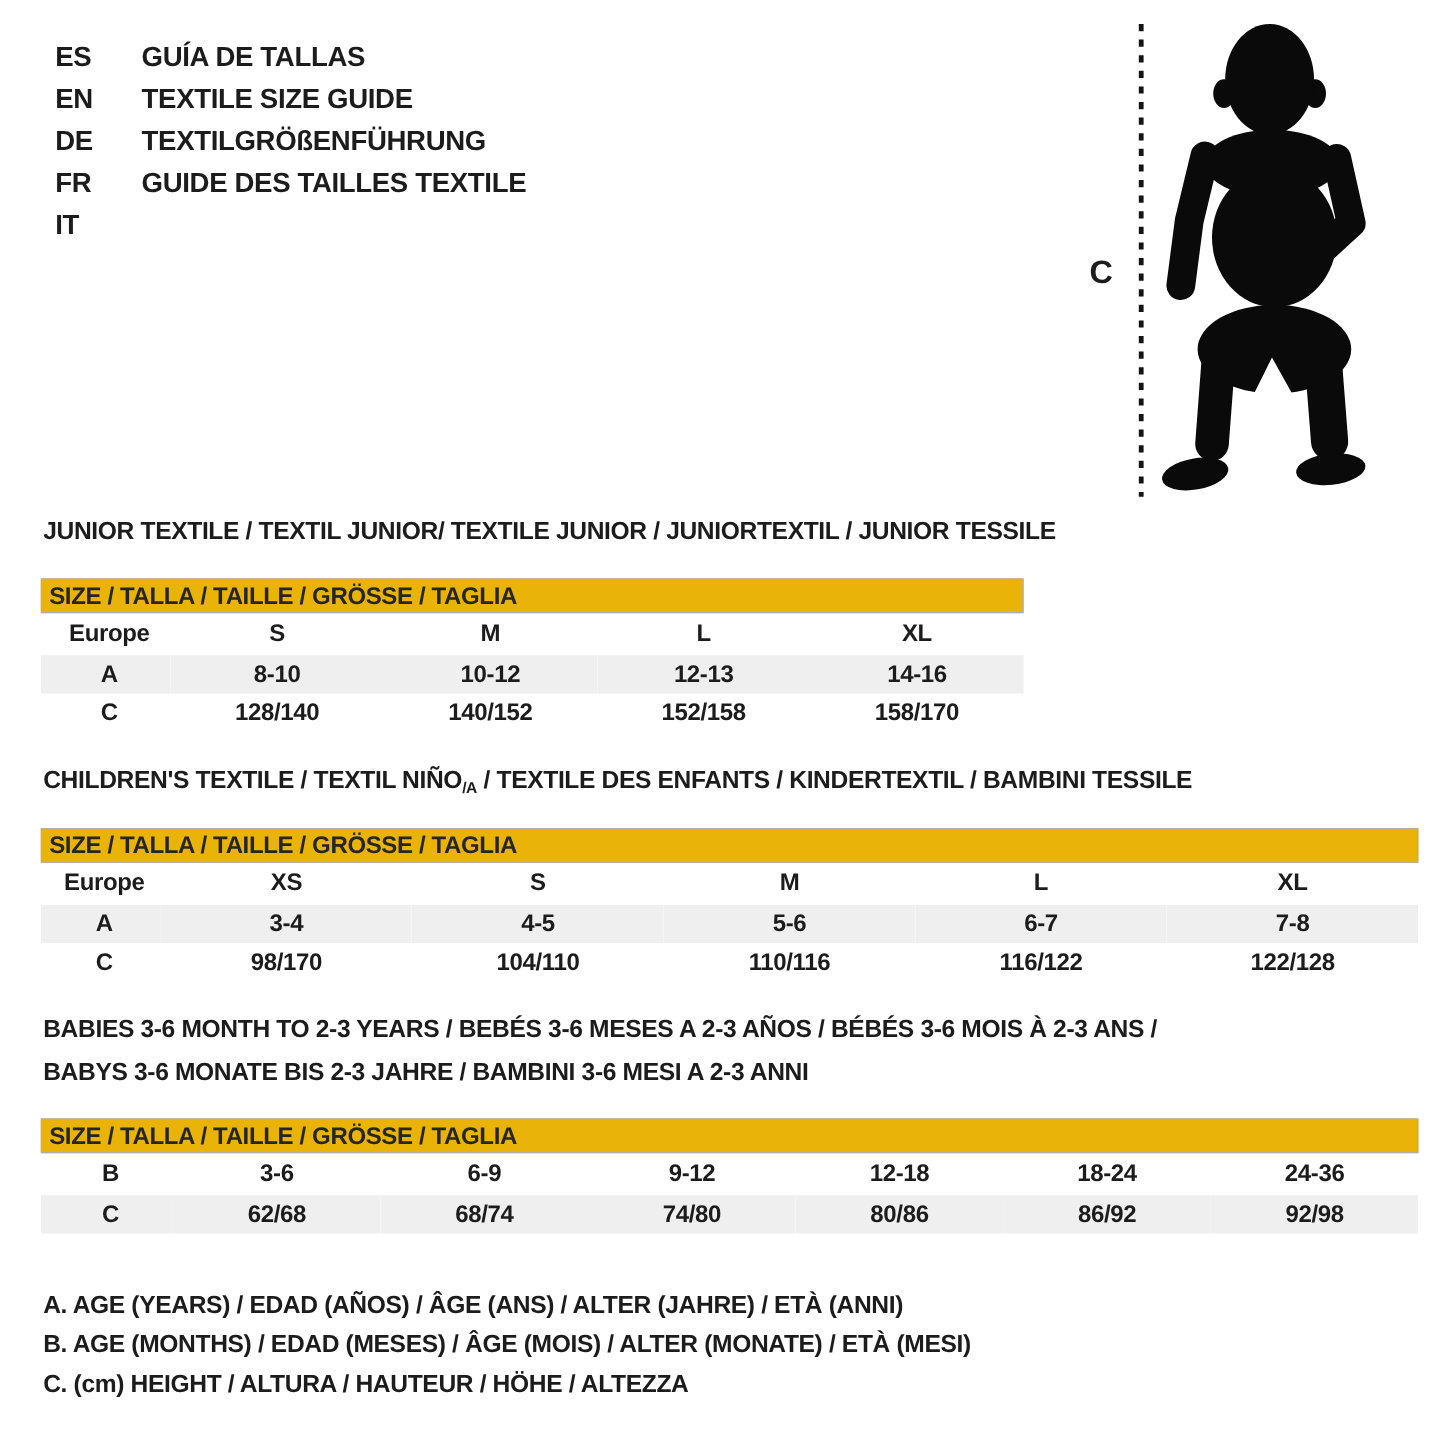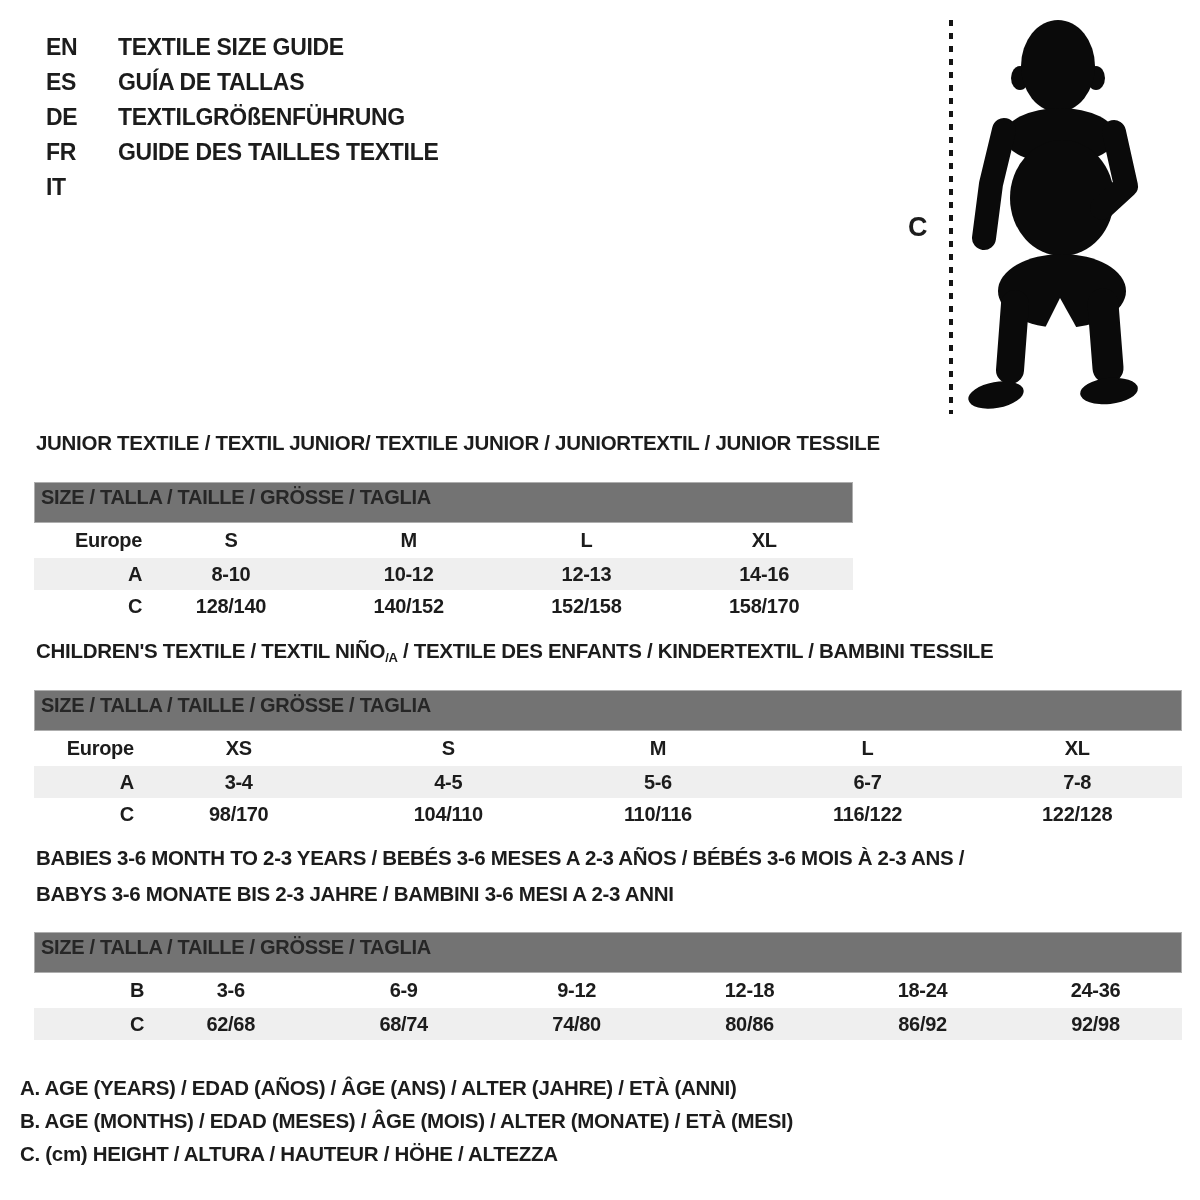--- a/index.html
+++ b/index.html
@@ -21,46 +21,46 @@
   .t2-title{top:639px;}
   .t3-title-1{top:846px;}
   .t3-title-2{top:882px;}
   .sub{font-size:13px;vertical-align:-4px;}
   
   .size-table{position:absolute;left:34px;}
   .t1{top:482px;width:819px;}
   .t2{top:690px;width:1148px;}
   .t3{top:932px;width:1148px;}
   .size-bar{
-    height:41px;line-height:29px;background:#737373;border:1px solid #aeaeae;
+    height:29px;line-height:29px;background:#eab308;border:1px solid #aeaeae;
     padding-left:6px;font-size:20px;color:#262626;box-sizing:border-box;
     white-space:nowrap;overflow:hidden;
   }
   .size-table table{border-collapse:collapse;table-layout:fixed;width:100%;font-size:20px;}
   .size-table td{padding:0;text-align:center;height:32px;overflow:hidden;white-space:nowrap;}
   .size-table tr.first td{height:35px;}
-  .size-table td.lab{text-align:right;padding-left:6px;margin-top:28px;}
+  .size-table td.lab{text-align:center;padding-left:6px;margin-top:28px;}
   .size-table tr.shaded{background:#efefef;}
   
-  .legend{position:absolute;left:20px;top:1071px;font-size:20.5px;}
+  .legend{position:absolute;left:36px;top:1071px;font-size:20.5px;}
   .legend-line{height:33px;line-height:33px;white-space:nowrap;}
 </style>
 </head>
 <body>
 
 <div class="page">
 
   <div class="langs">
     <div class="lang-row">
+      <span class="lang-code">ES</span>
+      <span class="lang-label">GUÍA DE TALLAS</span>
+    </div>
+    <div class="lang-row">
       <span class="lang-code">EN</span>
       <span class="lang-label">TEXTILE SIZE GUIDE</span>
-    </div>
-    <div class="lang-row">
-      <span class="lang-code">ES</span>
-      <span class="lang-label">GUÍA DE TALLAS</span>
     </div>
     <div class="lang-row">
       <span class="lang-code">DE</span>
       <span class="lang-label">TEXTILGRÖßENFÜHRUNG</span>
     </div>
     <div class="lang-row">
       <span class="lang-code">FR</span>
       <span class="lang-label">GUIDE DES TAILLES TEXTILE</span>
     </div>
     <div class="lang-row">

